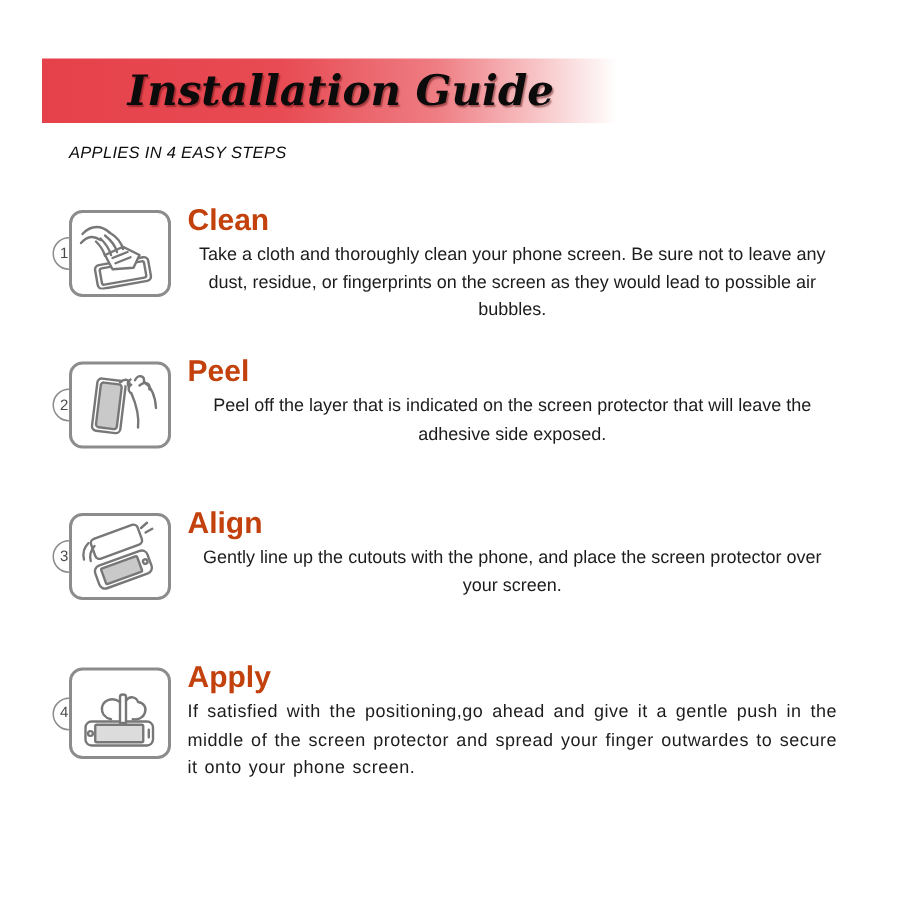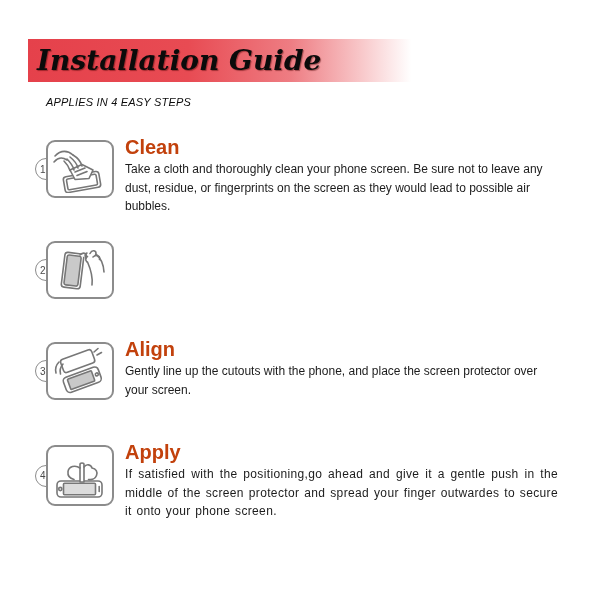--- a/index.html
+++ b/index.html
@@ -4,20 +4,21 @@
 <style>
   html,body { margin:0; padding:0; background:#fff; }
   .page {
     position:relative; width:600px; height:600px; background:#fff; overflow:hidden;
     font-family:"Liberation Sans", sans-serif; color:#1c1c1c;
   }
   
   .banner {
     position:absolute; left:28px; top:39px; right:0; height:43px;
     background:linear-gradient(90deg, #e5414b 0%, #e84b53 28%, #ee7d83 46%, #f8c6c8 58%, #ffffff 67%);
+    padding-left:48px;
   }
   .banner-title {
     font-family:"DejaVu Serif", serif; font-style:italic; font-weight:bold;
     font-size:28px; line-height:43px; padding-left:9px; color:#0b0b0b;
     text-shadow:1px 1px 1px rgba(70,0,0,0.45);
     white-space:nowrap;
   }
   .subtitle {
     position:absolute; left:46px; top:96px;
     font-size:11px; font-weight:normal; font-style:italic; color:#0d0d0d;
@@ -37,21 +38,21 @@
   }
   .iconbox {
     position:absolute; inset:0; background:#fff; z-index:1;
     border:2px solid #8c8c8c; border-radius:9px;
     display:flex; align-items:center; justify-content:center;
   }
   .iconbox svg { display:block; }
   .ln { fill:none; stroke:#777; stroke-width:1.6; stroke-linecap:round; stroke-linejoin:round; }
   .content { margin-left:11px; width:433px; }
   .step-title { font-size:20px; font-weight:bold; color:#c2410c; margin:0 0 2px 0; line-height:22px; }
-  .step-desc { font-size:12px; line-height:18.5px; margin:0; color:#1c1c1c; }
+  .step-desc { font-size:12px; line-height:18.5px; margin:0; color:#1c1c1c;text-align:center; }
   .s4 .step-desc { text-align:justify; letter-spacing:0.35px; word-spacing:1px; }
 </style>
 </head>
 <body>
 
 <div class="page">
 
   <div class="banner">
     <div class="banner-title">Installation Guide</div>
   </div>
@@ -101,20 +102,24 @@
             <path d="M35 12 C33.5 9.5 34 8 36 7"></path>
             <path d="M36 16 C34 14 34.5 11.5 36.5 10.5"></path>
             <path d="M39 7.5 C41 3.5 45.5 4 45 8.5"></path>
             <path d="M42 11 C45.5 8 49.5 9.5 48.5 13.5"></path>
             <path d="M45 8.5 C50 12 52.5 18 53 26"></path>
             <path d="M36.5 16 C40 24 42 31 41 39"></path>
           </g>
         </svg>
       </div>
     </div>
+    <div class="content">
+      <h2 class="step-title">Peel</h2>
+      <p class="step-desc">Peel off the layer that is indicated on the screen protector that will leave the adhesive side exposed.</p>
+    </div>
   </div>
 
   <div class="step s3">
     <div class="figure">
       <div class="badge">3</div>
       <div class="iconbox">
         <svg width="58" height="48" viewBox="0 0 58 48">
           <g class="ln">
             <g transform="rotate(-20 29 25)">
               <rect x="14" y="7" width="33" height="14" rx="3" fill="#fff"></rect>

